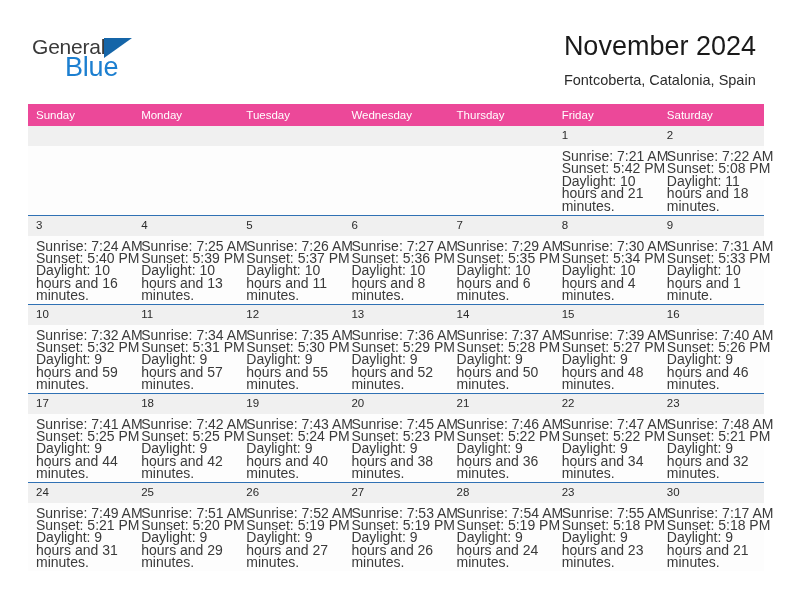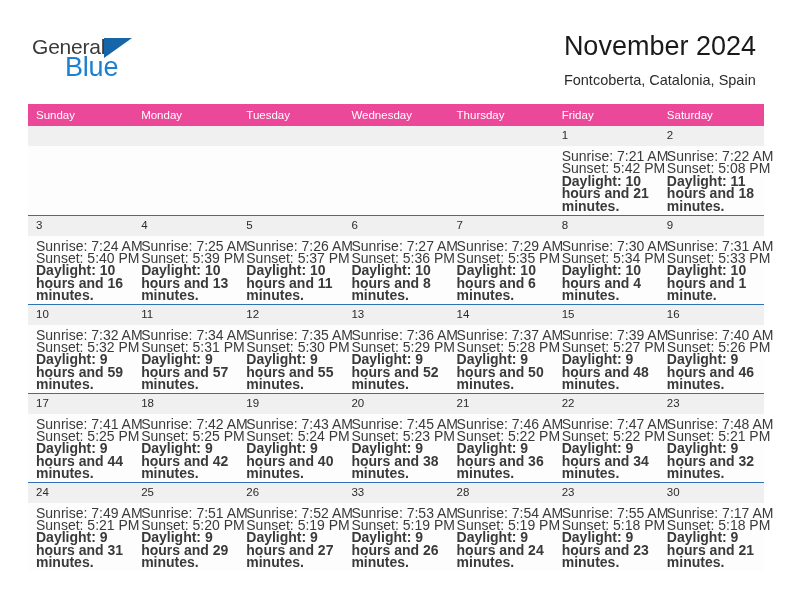--- a/index.html
+++ b/index.html
@@ -125,21 +125,21 @@
   .daynum.empty {
     color: transparent;
   }
   .dayinfo {
     padding: 4px 6px 0 8px;
     font-size: 14px;
     color: #3a3a3a;
     line-height: 12.4px;
   }
   .dayinfo div { white-space: nowrap; }
-  .dayinfo .daylight { white-space: normal; font-weight: bold; }
+  .dayinfo .daylight { white-space: normal; }
 </style>
 </head>
 <body>
 
 <div class="page">
 
   <div class="topbar">
 
     <div class="logo">
       <span class="logo-general">General</span>
@@ -393,21 +393,21 @@
           </td>
           <td>
             <div class="daynum">26</div>
             <div class="dayinfo">
               <div>Sunrise: 7:52 AM</div>
               <div>Sunset: 5:19 PM</div>
               <div class="daylight">Daylight: 9 hours and 27 minutes.</div>
             </div>
           </td>
           <td>
-            <div class="daynum">33</div>
+            <div class="daynum">27</div>
             <div class="dayinfo">
               <div>Sunrise: 7:53 AM</div>
               <div>Sunset: 5:19 PM</div>
               <div class="daylight">Daylight: 9 hours and 26 minutes.</div>
             </div>
           </td>
           <td>
             <div class="daynum">28</div>
             <div class="dayinfo">
               <div>Sunrise: 7:54 AM</div>

